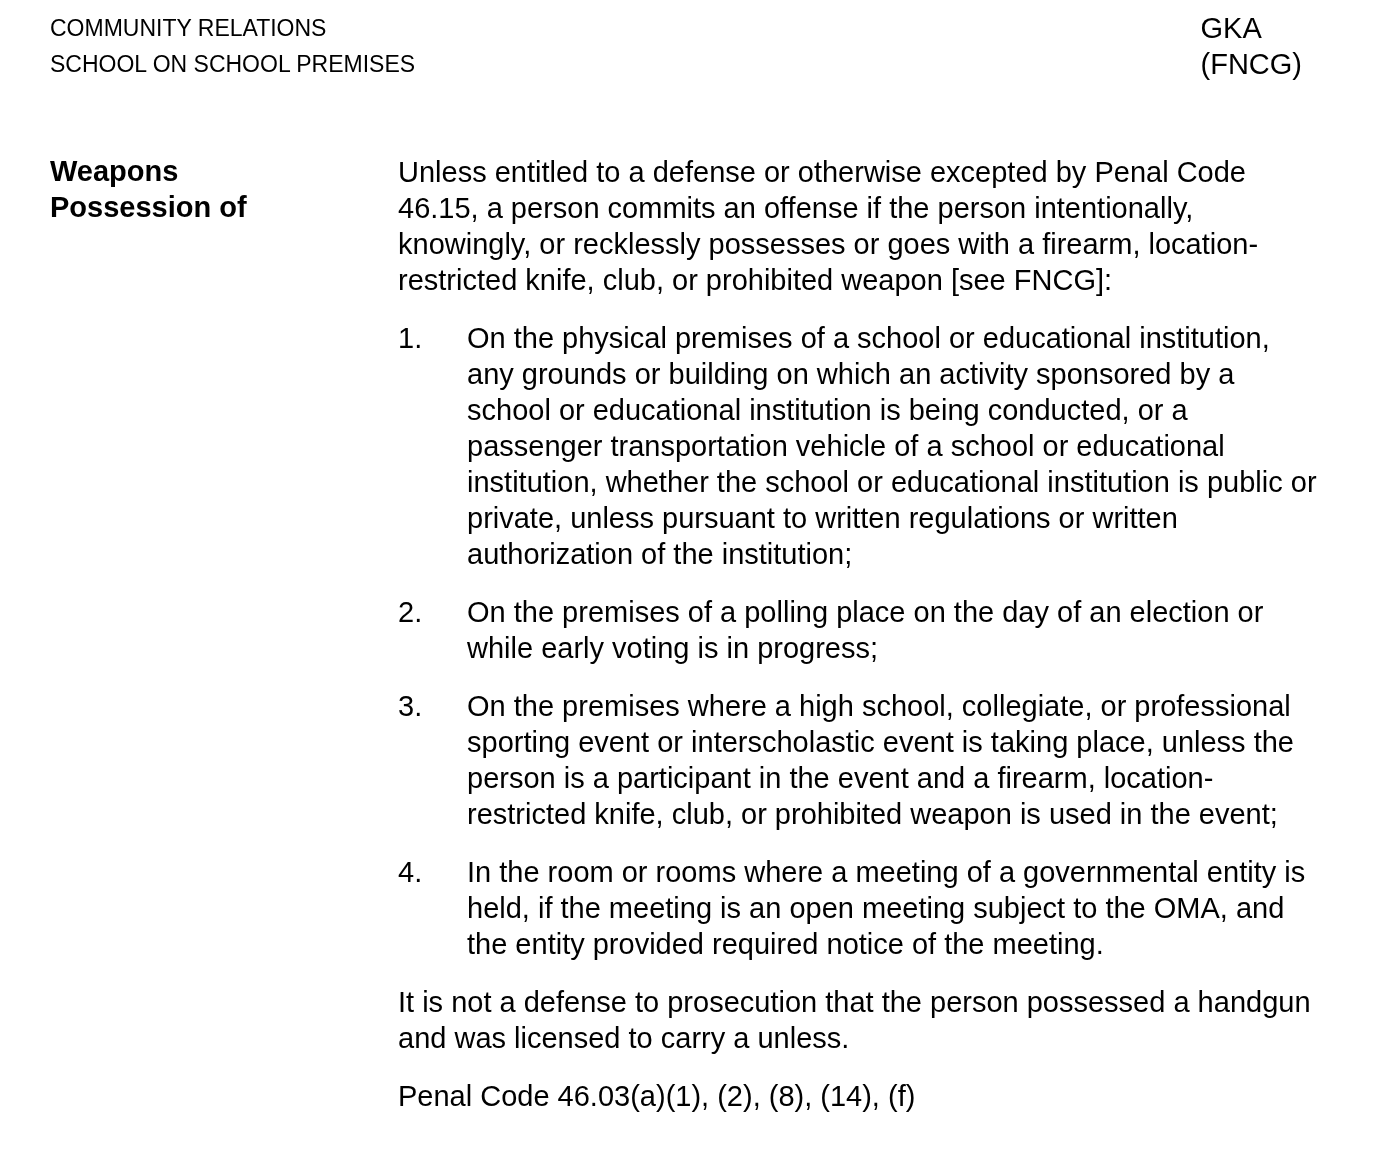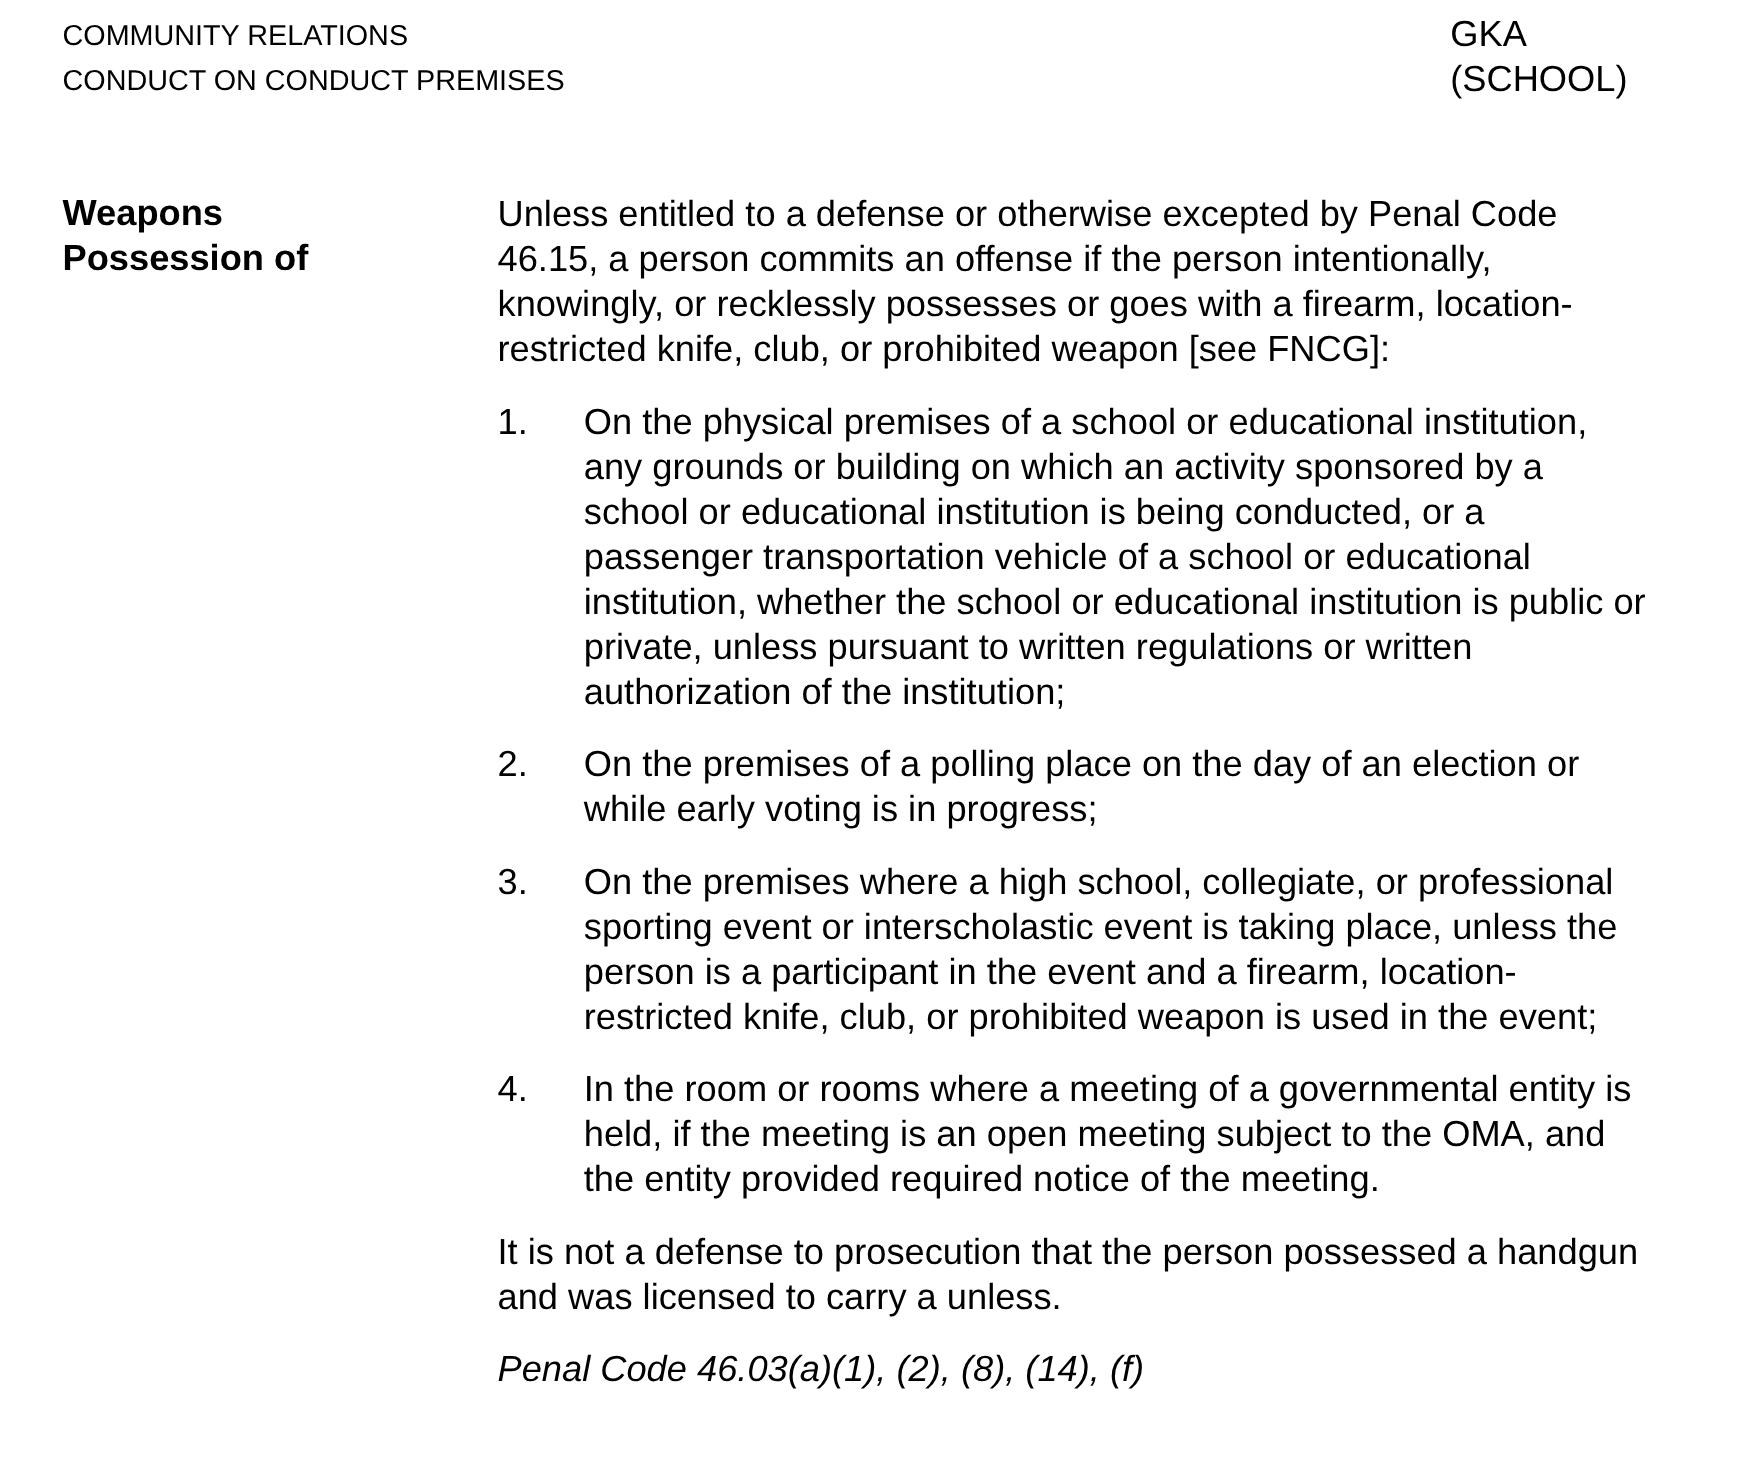--- a/index.html
+++ b/index.html
@@ -8,32 +8,32 @@
       font-family: "Liberation Sans", sans-serif; color: #000;
     }
     .hdr-left { position: absolute; left: 50px; top: 10px; font-size: 23px; line-height: 36px; }
     .hdr-right { position: absolute; right: 98px; top: 10px; font-size: 29px; line-height: 36px; text-align: left; }
     .side-title { position: absolute; left: 50px; top: 153px; font-size: 29px; font-weight: bold; line-height: 36px; width: 300px; }
     .main { position: absolute; left: 398px; top: 154px; width: 920px; font-size: 29px; line-height: 36px; }
     .main p { margin: 0 0 22px 0; }
     .item { display: flex; margin: 0 0 22px 0; }
     .item .num { width: 69px; flex: none; }
     .item .txt { flex: 1; width: 840px; }
-    .cite { font-style: italic; margin: 0; }
+    .cite { margin: 0; }
   </style>
 </head>
 <body>
 
 <div class="hdr-left">
   <div>COMMUNITY RELATIONS</div>
-  <div>CONDUCT ON CONDUCT PREMISES</div>
+  <div>SCHOOL ON SCHOOL PREMISES</div>
 </div>
 <div class="hdr-right">
   <div>GKA</div>
-  <div>(SCHOOL)</div>
+  <div>(FNCG)</div>
 </div>
 
 <div class="side-title">
   <div>Weapons</div>
   <div>Possession of</div>
 </div>
 
 <div class="main">
   <p>Unless entitled to a defense or otherwise excepted by Penal Code 46.15, a person commits an offense if the person intentionally, knowingly, or recklessly possesses or goes with a firearm, location-restricted knife, club, or prohibited weapon [see FNCG]:</p>
   <div class="item">

